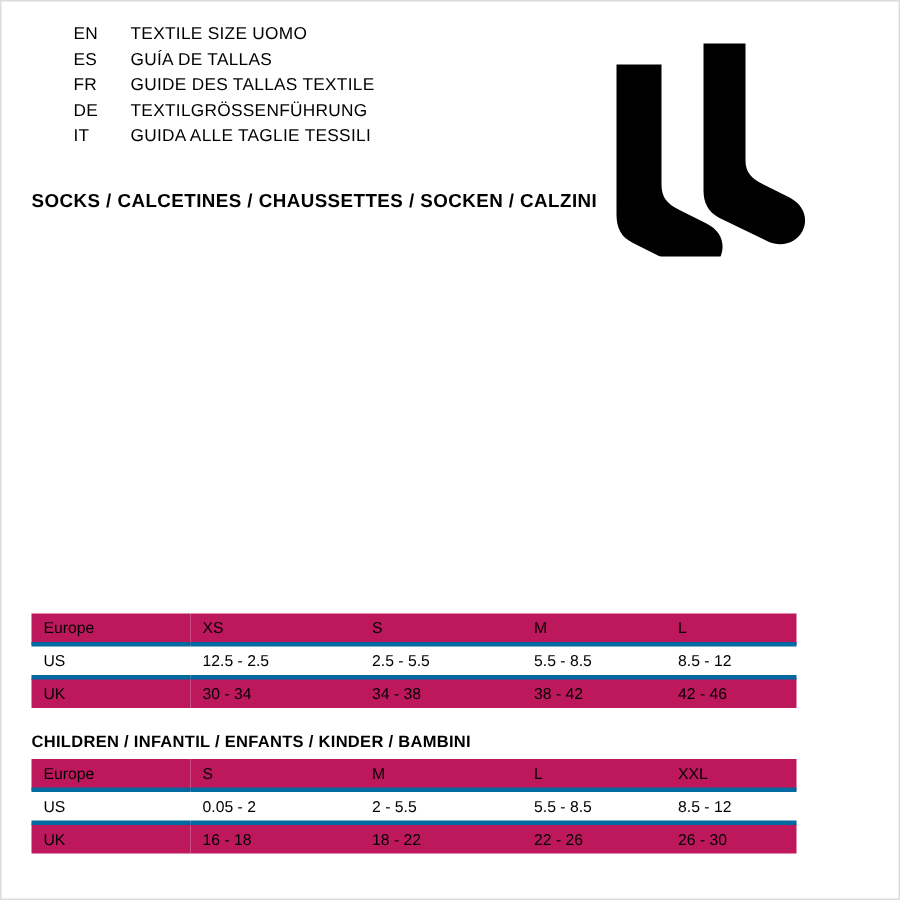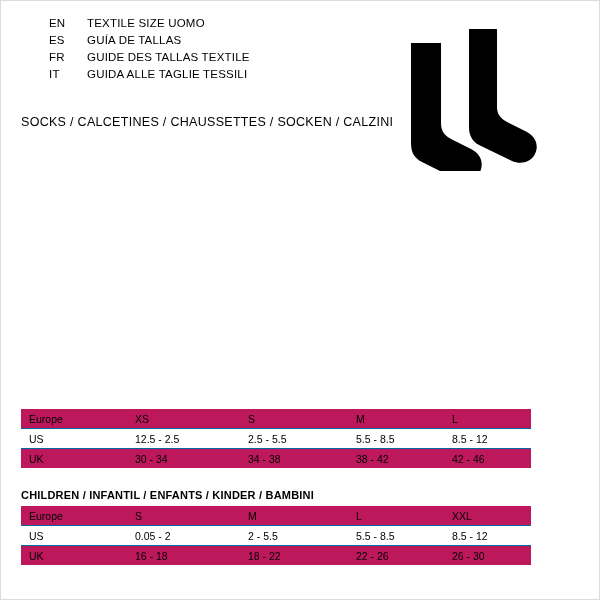--- a/index.html
+++ b/index.html
@@ -43,23 +43,23 @@
     flex: 0 0 38px;
     font-size: 11.5px;
   }
   .lang-text {
     font-size: 11.5px;
   }
 
   .socks-title {
     position: absolute;
     left: 20px;
-    top: 114px;
+    top: 126px;
     font-size: 12.5px;
-    font-weight: normal;
+    font-weight: bold;
     letter-spacing: 0.3px;
   }
 
   
   .socks-art {
     position: absolute;
     left: 400px;
     top: 20px;
     width: 170px;
     height: 150px;
@@ -94,21 +94,21 @@
     border: none;
     color: #000;
   }
   table.size-table tr.row-shaded td {
     background: #be185d;
   }
   table.size-table tr.row-plain td {
     background: #ffffff;
   }
   table.size-table tr.row-sep td {
-    border-top: 1px solid #0369a1;
+    border-top: 3px solid #0369a1;
     margin-top: 20px;
   }
   .col-0 { width: 98px; }
   .col-1 { width: 105px; }
   .col-2 { width: 100px; }
   .col-3 { width: 88px; }
   .col-4 { width: 79px; }
 </style>
 </head>
 <body>
@@ -120,20 +120,24 @@
       <span class="lang-code">EN</span>
       <span class="lang-text">TEXTILE SIZE UOMO</span>
     </div>
     <div class="lang-row">
       <span class="lang-code">ES</span>
       <span class="lang-text">GUÍA DE TALLAS</span>
     </div>
     <div class="lang-row">
       <span class="lang-code">FR</span>
       <span class="lang-text">GUIDE DES TALLAS TEXTILE</span>
+    </div>
+    <div class="lang-row">
+      <span class="lang-code">DE</span>
+      <span class="lang-text">TEXTILGRÖSSENFÜHRUNG</span>
     </div>
     <div class="lang-row">
       <span class="lang-code">IT</span>
       <span class="lang-text">GUIDA ALLE TAGLIE TESSILI</span>
     </div>
   </div>
 
   <div class="socks-title">SOCKS / CALCETINES / CHAUSSETTES / SOCKEN / CALZINI</div>
 
   <div class="socks-art">

